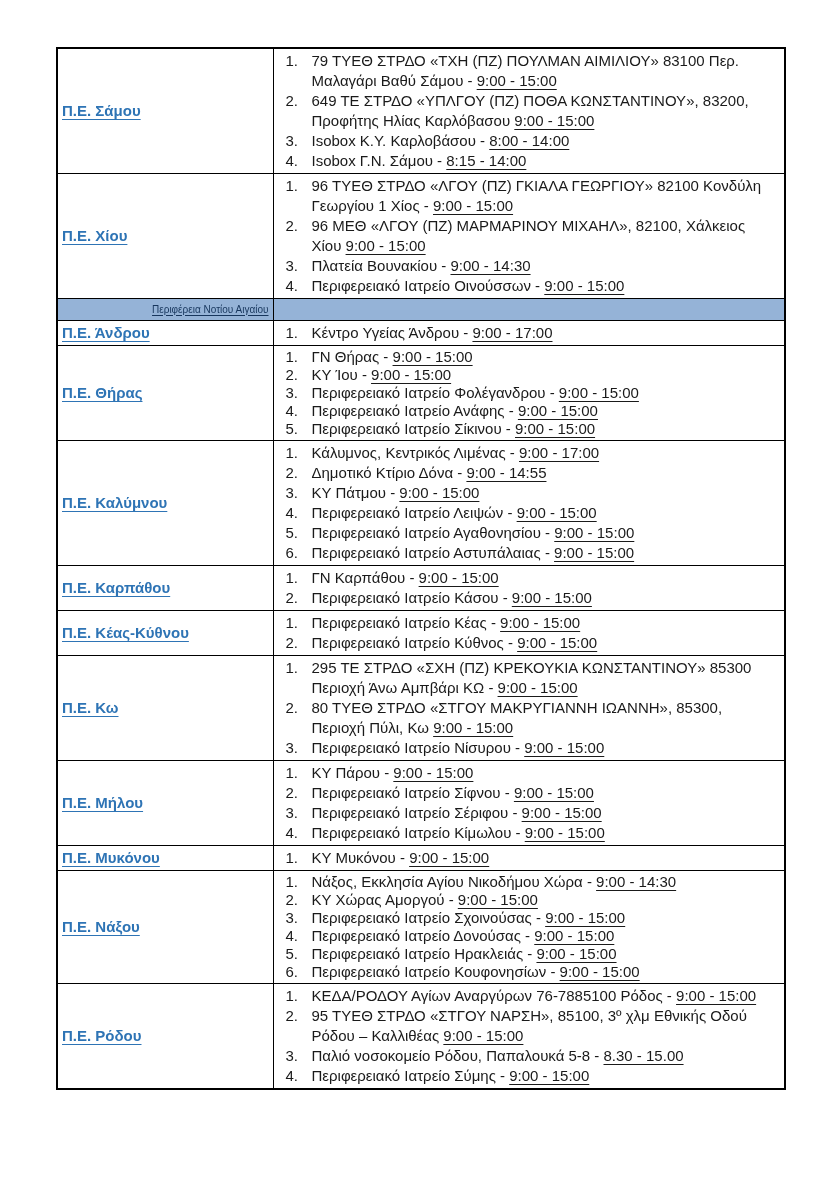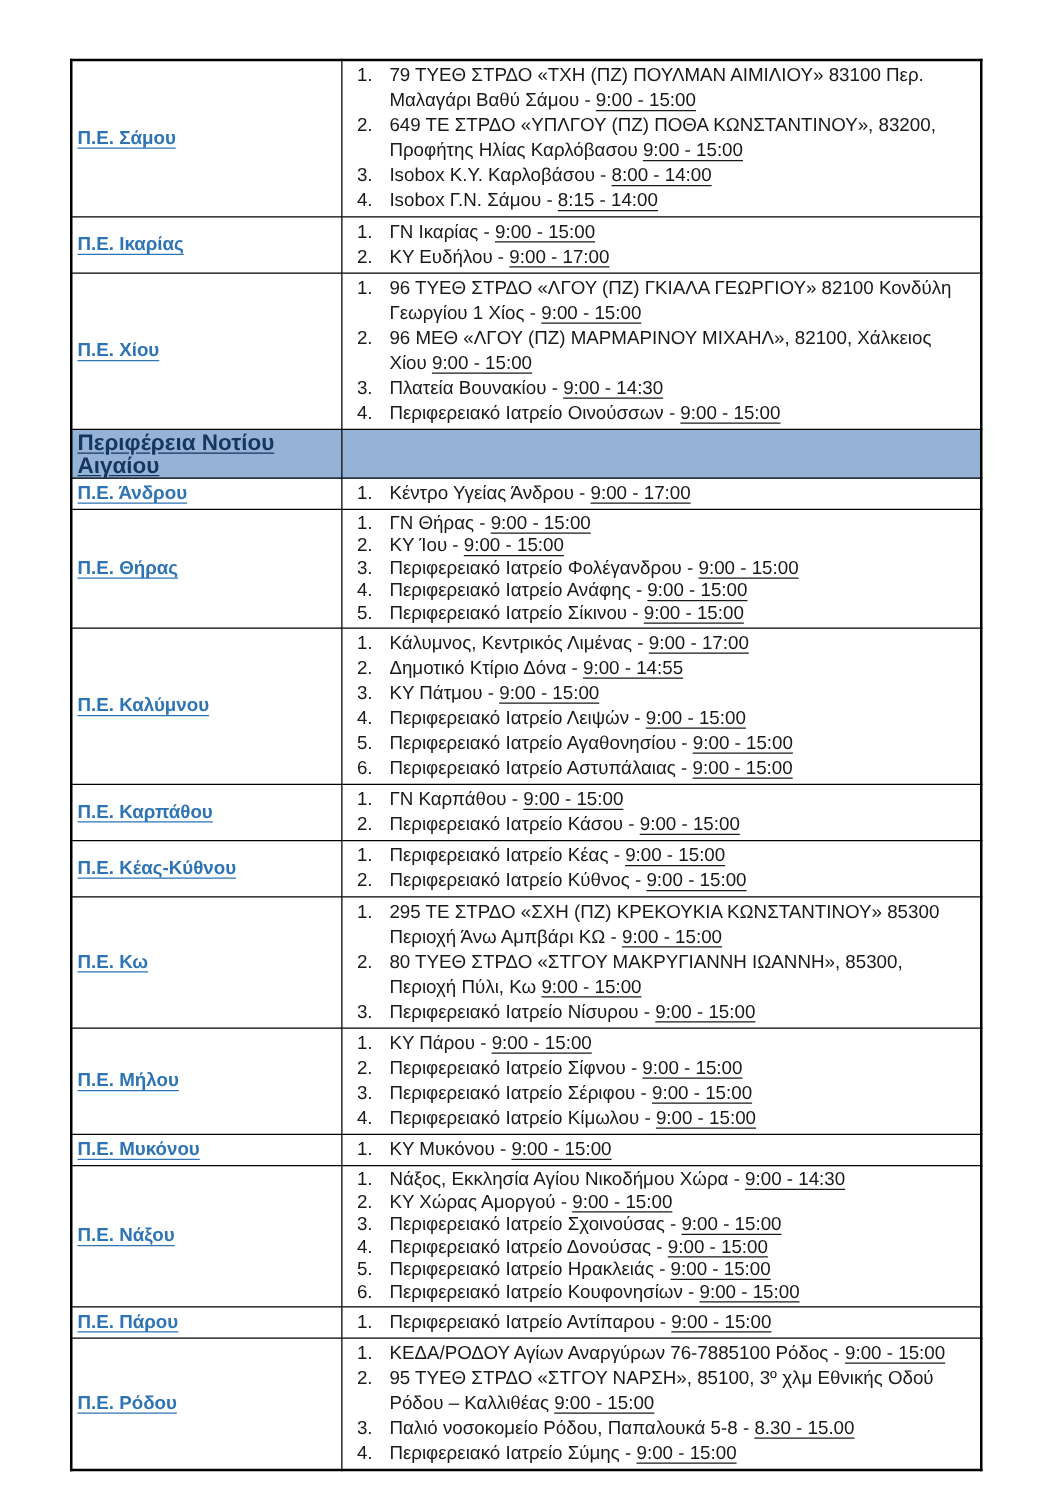--- a/index.html
+++ b/index.html
@@ -40,24 +40,24 @@
     text-underline-offset: 3px;
     cursor: pointer;
   }
   tr.section-row td {
     background: #95B3D7;
     padding: 1px 4px;
     height: 22px;
   }
   .section-label {
     display: block;
-    text-align: left;
+    text-align: right;
     color: #17365D;
-    font-weight: bold;
-    font-size: 18px;
+    font-weight: normal;
+    font-size: 10px;
     line-height: 18px;
     text-decoration: underline;
     text-underline-offset: 2px;
     cursor: pointer;
   }
   td.items-cell {
     padding: 2px 6px 2px 12px;
   }
   .item {
     display: flex;
@@ -107,36 +107,20 @@
     <span class="item-text"><span class="pre">Isobox Κ.Υ. Καρλοβάσου - </span><span class="time">8:00 - 14:00</span></span>
   </div>
 
   <div class="item">
     <span class="num">4.</span>
     <span class="item-text"><span class="pre">Isobox Γ.Ν. Σάμου - </span><span class="time">8:15 - 14:00</span></span>
   </div>
 </td>
   </tr>
 
-  <tr>
-    <td class="unit-cell">
-      <span class="unit-label">Π.Ε. Ικαρίας</span>
-    </td>
-    <td class="items-cell">
-  <div class="item">
-    <span class="num">1.</span>
-    <span class="item-text"><span class="pre">ΓΝ Ικαρίας - </span><span class="time">9:00 - 15:00</span></span>
-  </div>
-
-  <div class="item">
-    <span class="num">2.</span>
-    <span class="item-text"><span class="pre">ΚΥ Ευδήλου - </span><span class="time">9:00 - 17:00</span></span>
-  </div>
-</td>
-  </tr>
 
   <tr>
     <td class="unit-cell">
       <span class="unit-label">Π.Ε. Χίου</span>
     </td>
     <td class="items-cell">
   <div class="item">
     <span class="num">1.</span>
     <span class="item-text"><span class="pre">96 ΤΥΕΘ ΣΤΡΔΟ «ΛΓΟΥ (ΠΖ) ΓΚΙΑΛΑ ΓΕΩΡΓΙΟΥ» 82100 Κονδύλη Γεωργίου 1 Χίος - </span><span class="time">9:00 - 15:00</span></span>
   </div>
@@ -371,31 +355,20 @@
     <span class="item-text"><span class="pre">Περιφερειακό Ιατρείο Ηρακλειάς - </span><span class="time">9:00 - 15:00</span></span>
   </div>
 
   <div class="item">
     <span class="num">6.</span>
     <span class="item-text"><span class="pre">Περιφερειακό Ιατρείο Κουφονησίων - </span><span class="time">9:00 - 15:00</span></span>
   </div>
 </td>
   </tr>
 
-  <tr>
-    <td class="unit-cell">
-      <span class="unit-label">Π.Ε. Πάρου</span>
-    </td>
-    <td class="items-cell">
-  <div class="item">
-    <span class="num">1.</span>
-    <span class="item-text"><span class="pre">Περιφερειακό Ιατρείο Αντίπαρου - </span><span class="time">9:00 - 15:00</span></span>
-  </div>
-</td>
-  </tr>
 
   <tr>
     <td class="unit-cell">
       <span class="unit-label">Π.Ε. Ρόδου</span>
     </td>
     <td class="items-cell">
   <div class="item">
     <span class="num">1.</span>
     <span class="item-text"><span class="pre">ΚΕΔΑ/ΡΟΔΟΥ Αγίων Αναργύρων 76-7885100 Ρόδος - </span><span class="time">9:00 - 15:00</span></span>
   </div>

